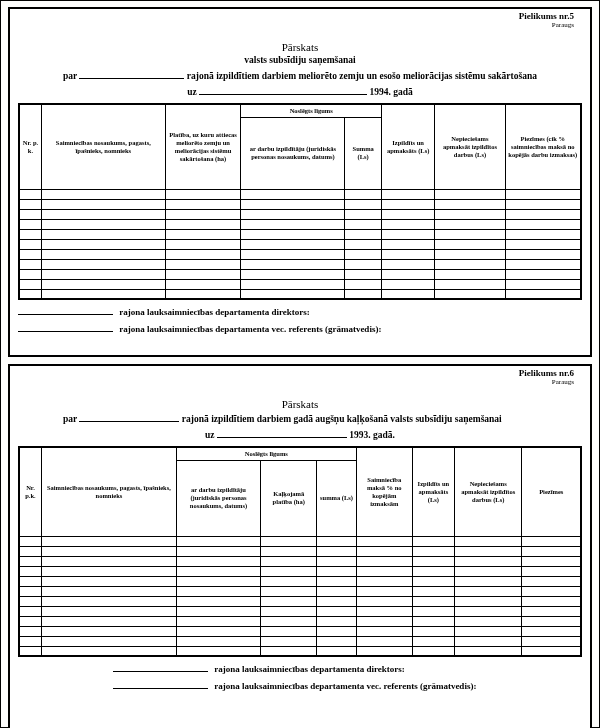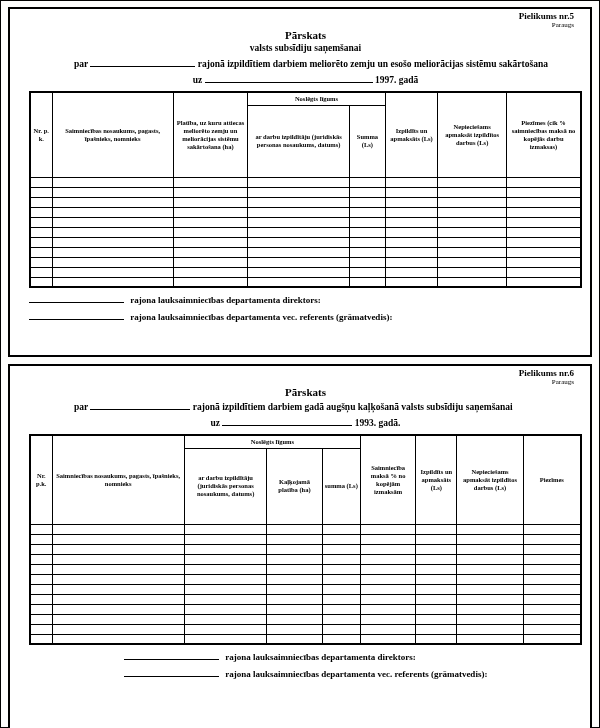--- a/index.html
+++ b/index.html
@@ -12,35 +12,35 @@
   .page {
     width: 600px;
     height: 728px;
     border: 1px solid #000;
     padding: 6px 7px;
     background: #fdfdfc;
   }
   .form {
     border: 2px solid #000;
     background: #fff;
-    padding: 2px 8px 4px 19px;
+    padding: 2px 8px 4px 8px;
     overflow: hidden;
   }
   .form-1 { height: 350px; margin-bottom: 7px; }
   .form-2 { height: 443px; }
 
   .annex { text-align: right; padding-right: 8px; line-height: 1.15; }
   .annex-label { font-weight: bold; font-size: 9px; display: block; }
   .annex-note { font-size: 7px; display: block; }
 
   .title {
     text-align: center;
-    font-weight: bold;
+    font-weight: normal;
     font-size: 11px;
-    margin-top: 0;
+    margin-top: 12px;
   }
   .intro {
     font-size: 9.5px;
     font-weight: bold;
     margin-top: 2px;
     line-height: 1.25;
   }
   .pad-intro { padding-left: 45px; }
   .center { text-align: center; }
 
@@ -95,21 +95,21 @@
 
     <div class="intro center">valsts subsīdiju saņemšanai</div>
     <div class="intro pad-intro">
       <span>par</span>
       <span class="blank" style="width:105px"></span>
       <span>rajonā izpildītiem darbiem meliorēto zemju un esošo meliorācijas sistēmu sakārtošana</span>
     </div>
     <div class="intro center">
       <span>uz</span>
       <span class="blank" style="width:168px"></span>
-      <span>1997. gadā</span>
+      <span>1994. gadā</span>
     </div>
 
     <table class="report" id="table-form1">
         <colgroup>
           <col style="width: 4%;">
           <col style="width: 22%;">
           <col style="width: 13.5%;">
           <col style="width: 18.5%;">
           <col style="width: 6.5%;">
           <col style="width: 9.5%;">

